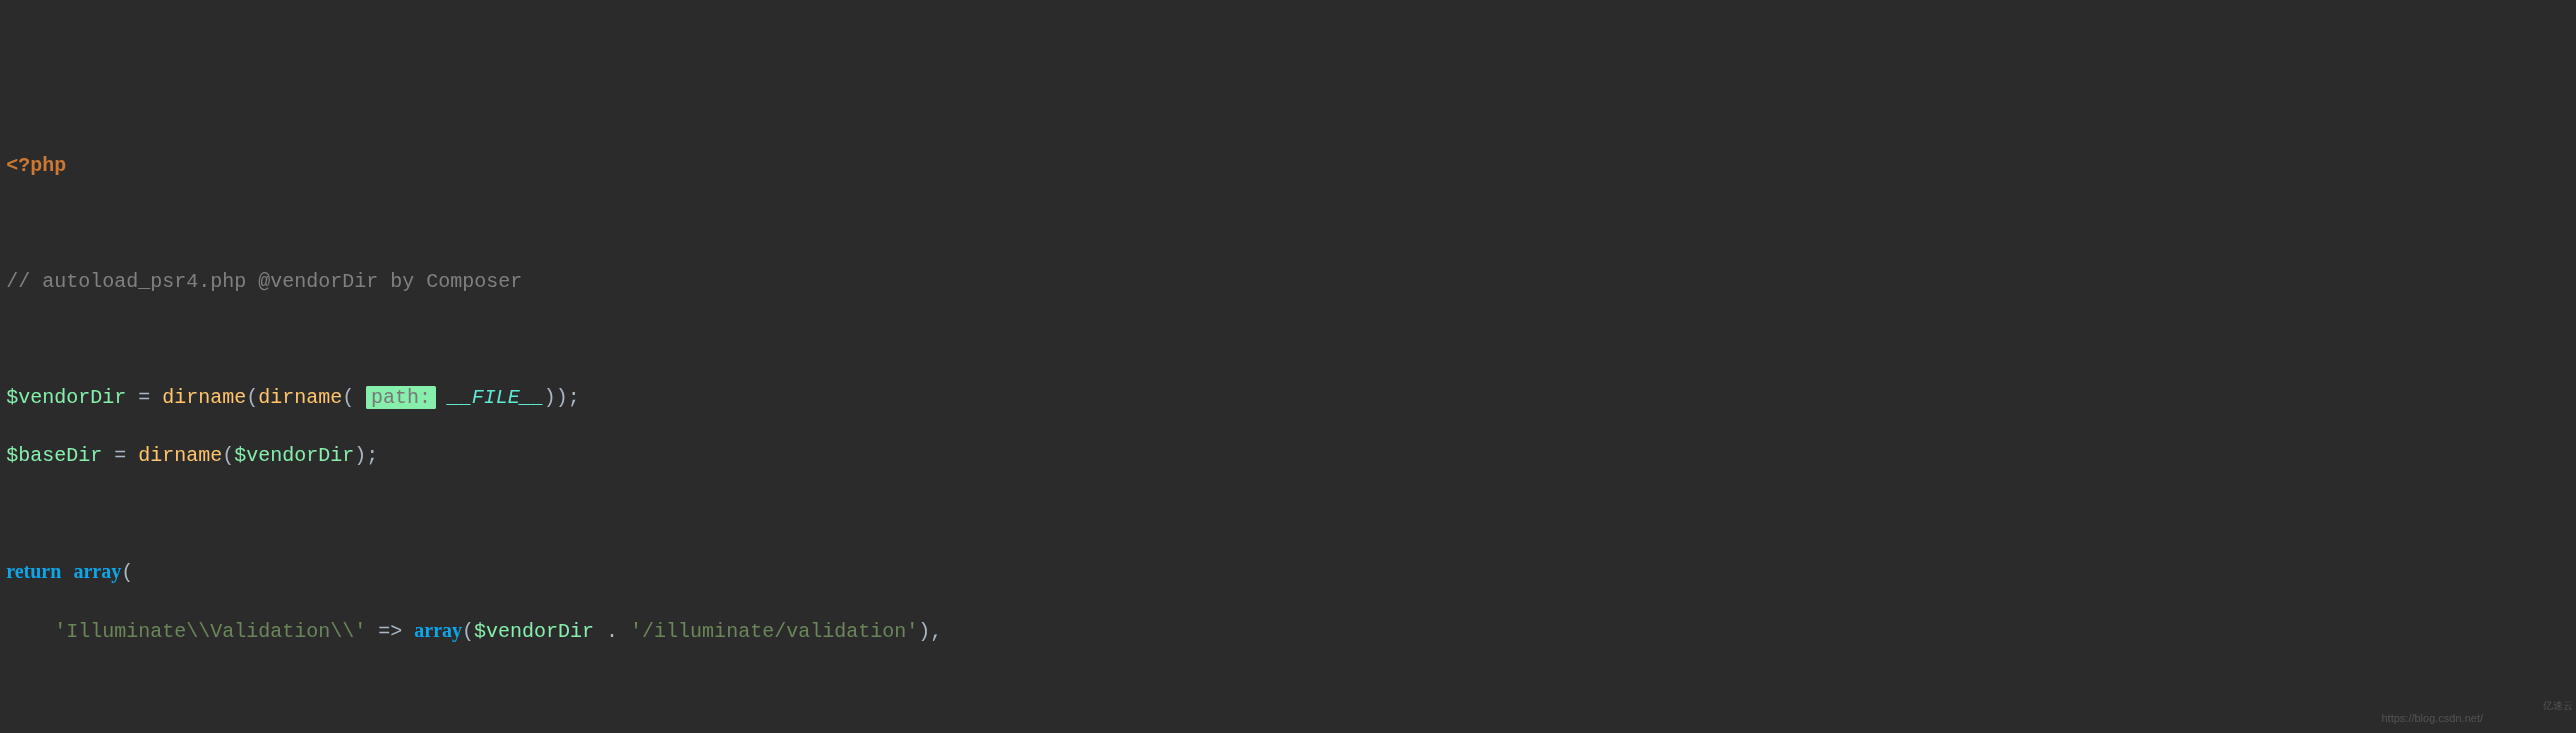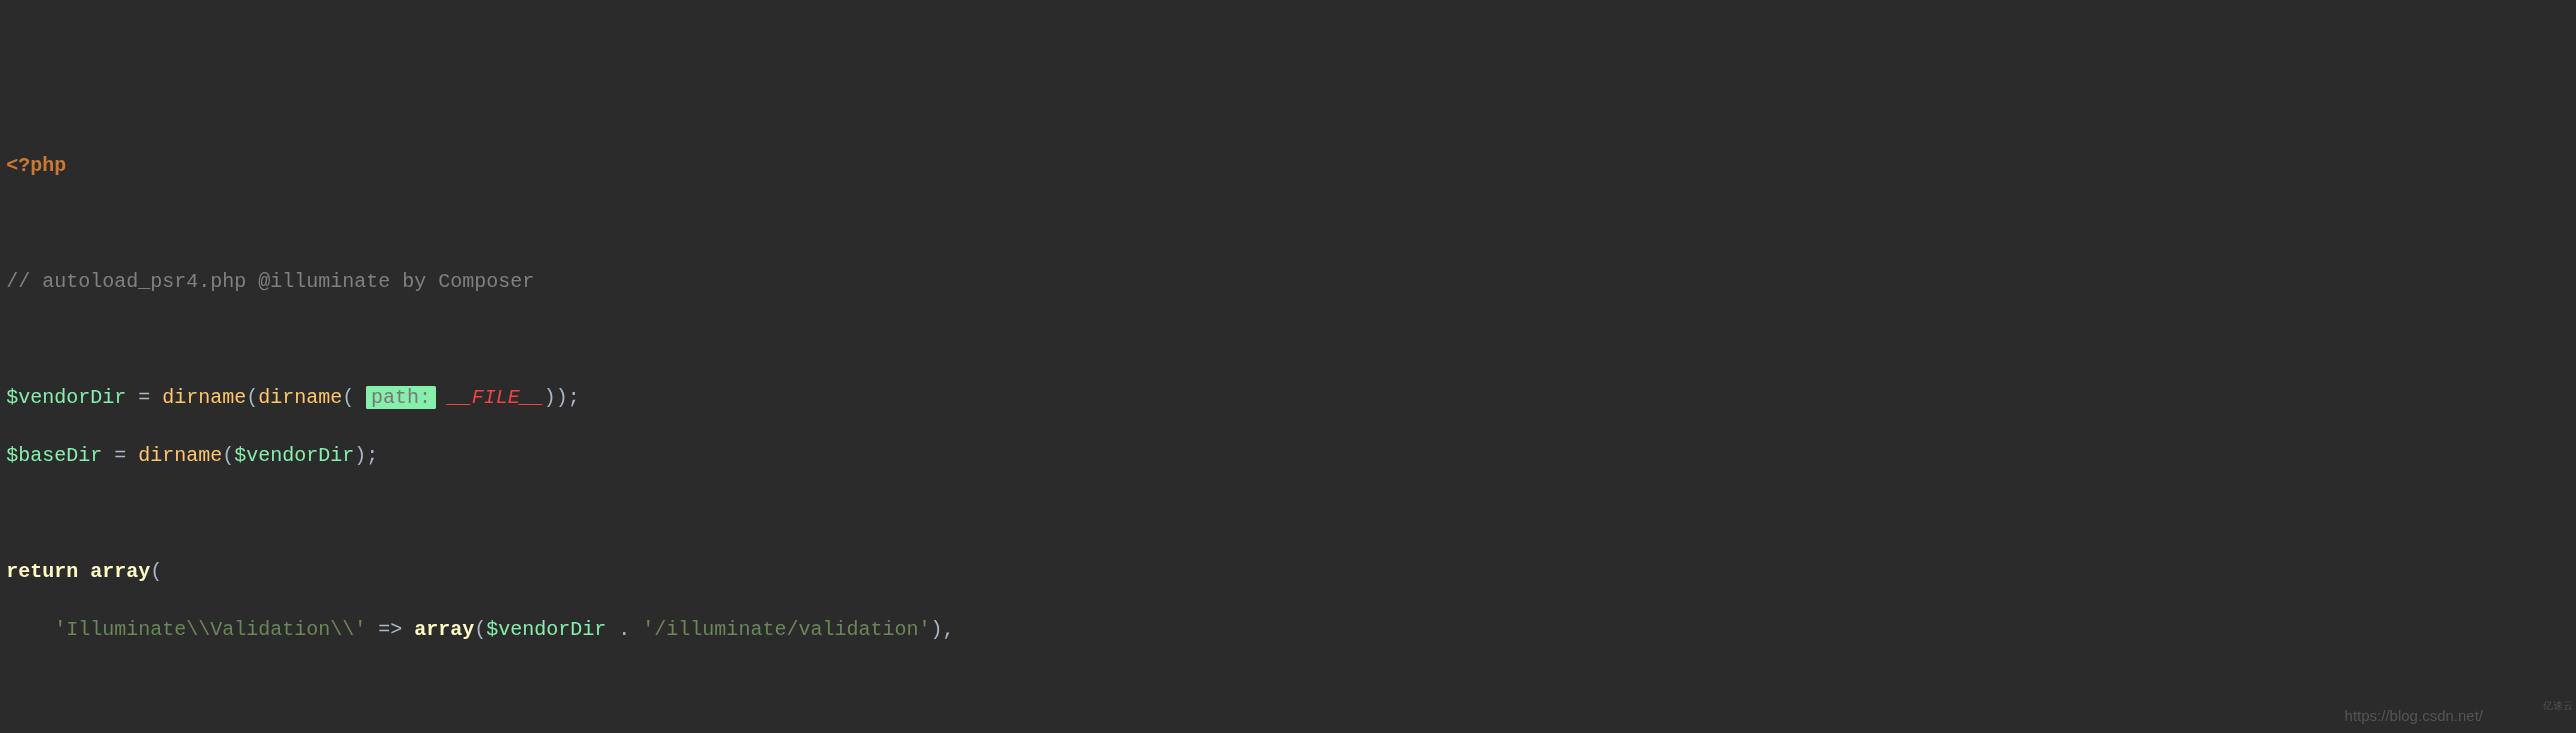--- a/index.html
+++ b/index.html
@@ -18,61 +18,61 @@
       width: 2576px;
       height: 733px;
       padding-left: 6.2px;
       padding-top: 6.2px;
       position: relative;
     }
     .line {
       display: block;
       min-height: 1.45em;
     }
-    .keyword { color: #fef9c3; font-weight: bold; }
+    .keyword { color: #0ea5e9; font-weight: bold; font-family: Liberation Serif, serif; }
     .comment { color: #808080; }
     .variable { color: #86efac; }
     .func { color: #ffc66d; }
     .string { color: #6a8759; }
-    .constant { color: #ef4444; font-style: italic; font-family: Liberation Mono, monospace; }
+    .constant { color: #5eead4; font-style: italic; font-family: Liberation Mono, monospace; }
     .param-hint { 
       background: #86efac; 
       color: #787878; 
       padding: 0 4.7px;
       border-radius: 1.6px;
       font-style: normal;
     }
     .punct { color: #a9b7c6; }
     .php-tag { color: #cc7832; font-weight: bold; margin-top: 44px; }
     .watermark {
       position: absolute;
       bottom: 6.2px;
       right: 93px;
       color: #555;
-      font-size: 15px;
+      font-size: 11px;
       font-family: Arial, sans-serif;
       padding-left: 20px;
     }
     .corner-badge {
       position: absolute;
       bottom: 19px;
       right: 3.1px;
       font-size: 10px;
       color: #555;
     }
   </style>
 </head>
 <body>
 
 
 
 <div>
 <span class="line"><span class="php-tag">&lt;?php</span></span>
 <span class="line"></span>
-<span class="line"><span class="comment">// autoload_psr4.php @illuminate by Composer</span></span>
+<span class="line"><span class="comment">// autoload_psr4.php @vendorDir by Composer</span></span>
 <span class="line"></span>
 <span class="line"><span class="variable">$vendorDir</span><span class="punct"> = </span><span class="func">dirname</span><span class="punct">(</span><span class="func">dirname</span><span class="punct">( </span><span class="param-hint">path:</span><span> </span><span class="constant">__FILE__</span><span class="punct">));</span></span>
 <span class="line"><span class="variable">$baseDir</span><span class="punct"> = </span><span class="func">dirname</span><span class="punct">(</span><span class="variable">$vendorDir</span><span class="punct">);</span></span>
 <span class="line"></span>
 <span class="line"><span class="keyword">return</span> <span class="keyword">array</span><span class="punct">(</span></span>
 <span class="line">    <span class="string">'Illuminate\\Validation\\'</span><span class="punct"> =&gt; </span><span class="keyword">array</span><span class="punct">(</span><span class="variable">$vendorDir</span><span class="punct"> . </span><span class="string">'/illuminate/validation'</span><span class="punct">)</span><span class="punct">,</span></span>
 
 
 
 

